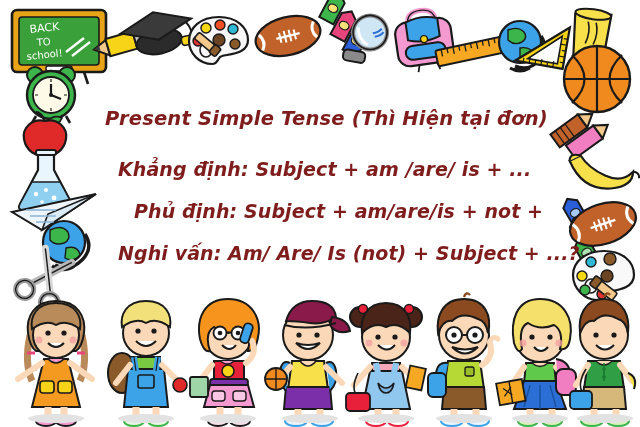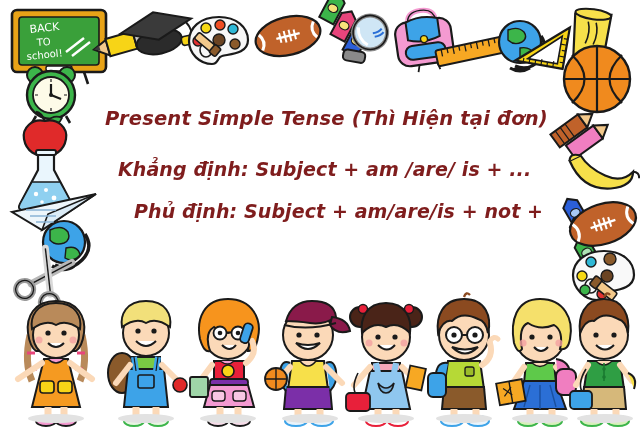--- a/index.html
+++ b/index.html
@@ -558,15 +558,16 @@
       <path d="M28 116 v8 M50 116 v8" stroke="#fbd9b8" stroke-width="7"></path>
       <ellipse cx="26" cy="128" rx="11" ry="5" fill="#d8f0bb" stroke="#3cb54a" stroke-width="2"></ellipse>
       <ellipse cx="52" cy="128" rx="11" ry="5" fill="#d8f0bb" stroke="#3cb54a" stroke-width="2"></ellipse>
     </svg>
   </div>
 
   <div id="text-block">
     <div class="txt" id="title">Present Simple Tense (Thì Hiện tại đơn)</div>
     <div class="txt line" id="line1">Khẳng định: Subject + am /are/ is + ...</div>
     <div class="txt line" id="line2">Phủ định: Subject + am/are/is + not +</div>
+    <div class="txt line" id="line3">Nghi vấn: Am/ Are/ Is  (not) + Subject + ...?</div>
   </div>
 
 </div>
 
 </body></html>

